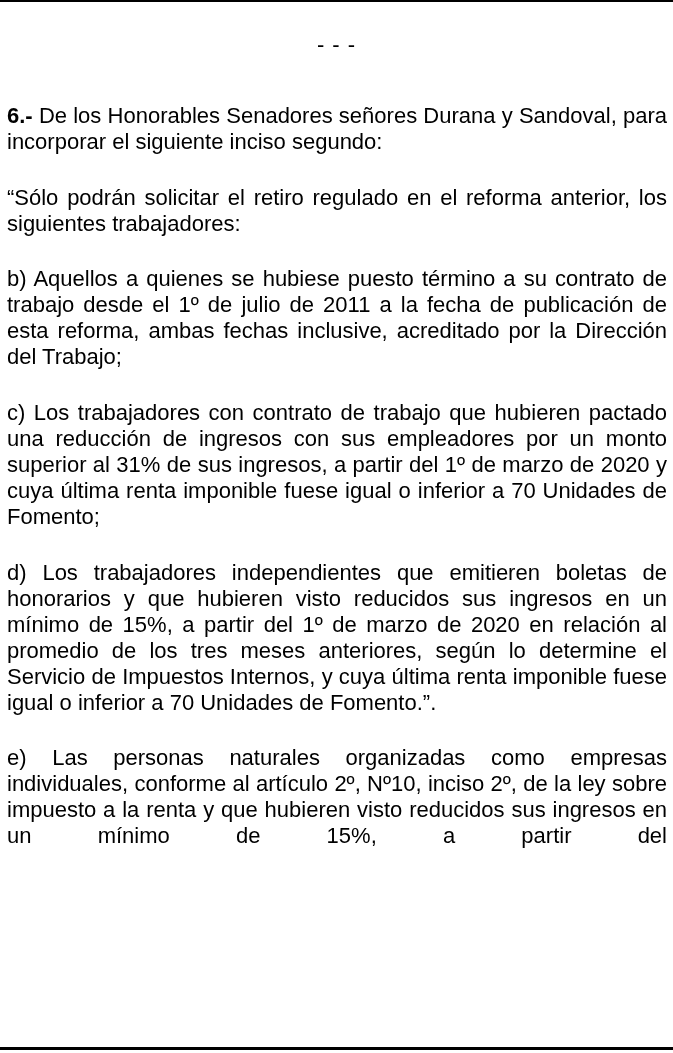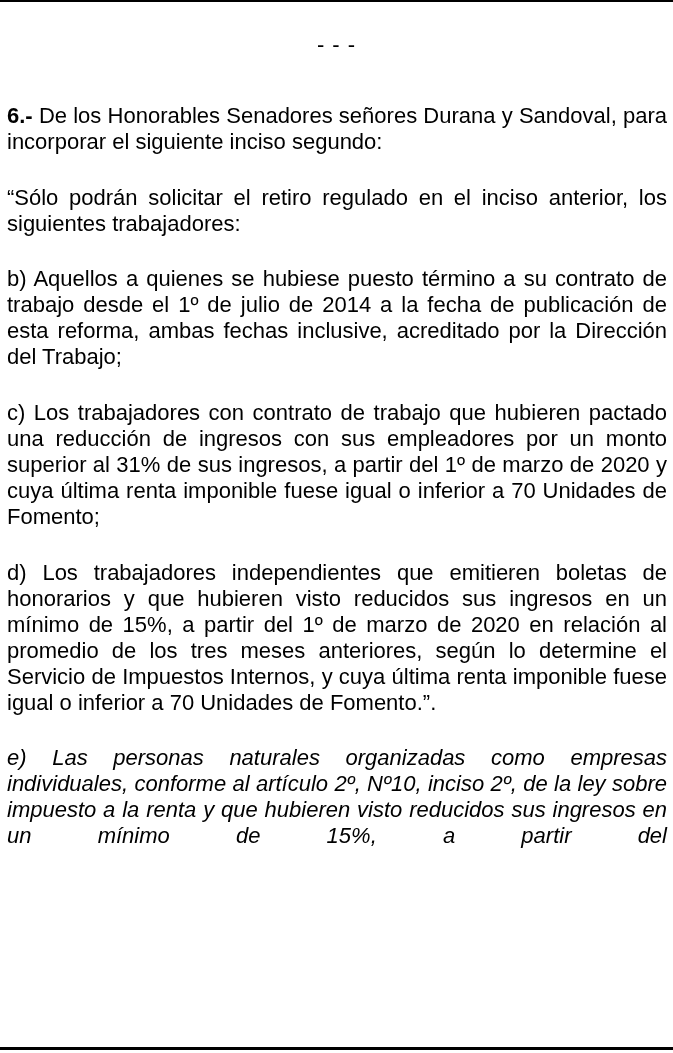--- a/index.html
+++ b/index.html
@@ -53,20 +53,20 @@
   </style>
 </head>
 <body>
 
 <div class="rule-top"></div>
 
 <div class="separator">- - -</div>
 
 <div class="body-text">
   <p class="para"><b>6.-</b><span> De los Honorables Senadores señores Durana y Sandoval, para incorporar el siguiente inciso segundo:</span></p>
-  <p class="para">“Sólo podrán solicitar el retiro regulado en el inciso anterior, los siguientes trabajadores:</p>
-  <p class="para">b) Aquellos a quienes se hubiese puesto término a su contrato de trabajo desde el 1º de julio de 2014 a la fecha de publicación de esta reforma, ambas fechas inclusive, acreditado por la Dirección del Trabajo;</p>
+  <p class="para">“Sólo podrán solicitar el retiro regulado en el reforma anterior, los siguientes trabajadores:</p>
+  <p class="para">b) Aquellos a quienes se hubiese puesto término a su contrato de trabajo desde el 1º de julio de 2011 a la fecha de publicación de esta reforma, ambas fechas inclusive, acreditado por la Dirección del Trabajo;</p>
   <p class="para">c) Los trabajadores con contrato de trabajo que hubieren pactado una reducción de ingresos con sus empleadores por un monto superior al 31% de sus ingresos, a partir del 1º de marzo de 2020 y cuya última renta imponible fuese igual o inferior a 70 Unidades de Fomento;</p>
   <p class="para">d) Los trabajadores independientes que emitieren boletas de honorarios y que hubieren visto reducidos sus ingresos en un mínimo de 15%, a partir del 1º de marzo de 2020 en relación al promedio de los tres meses anteriores, según lo determine el Servicio de Impuestos Internos, y cuya última renta imponible fuese igual o inferior a 70 Unidades de Fomento.”.</p>
-  <p class="para" style="text-align-last: justify; font-style: italic;">e) Las personas naturales organizadas como empresas individuales, conforme al artículo 2º, Nº10, inciso 2º, de la ley sobre impuesto a la renta y que hubieren visto reducidos sus ingresos en un mínimo de 15%, a partir del</p>
+  <p class="para" style="text-align-last: justify;">e) Las personas naturales organizadas como empresas individuales, conforme al artículo 2º, Nº10, inciso 2º, de la ley sobre impuesto a la renta y que hubieren visto reducidos sus ingresos en un mínimo de 15%, a partir del</p>
 </div>
 
 <div class="rule-bottom"></div>
 
 </body></html>

